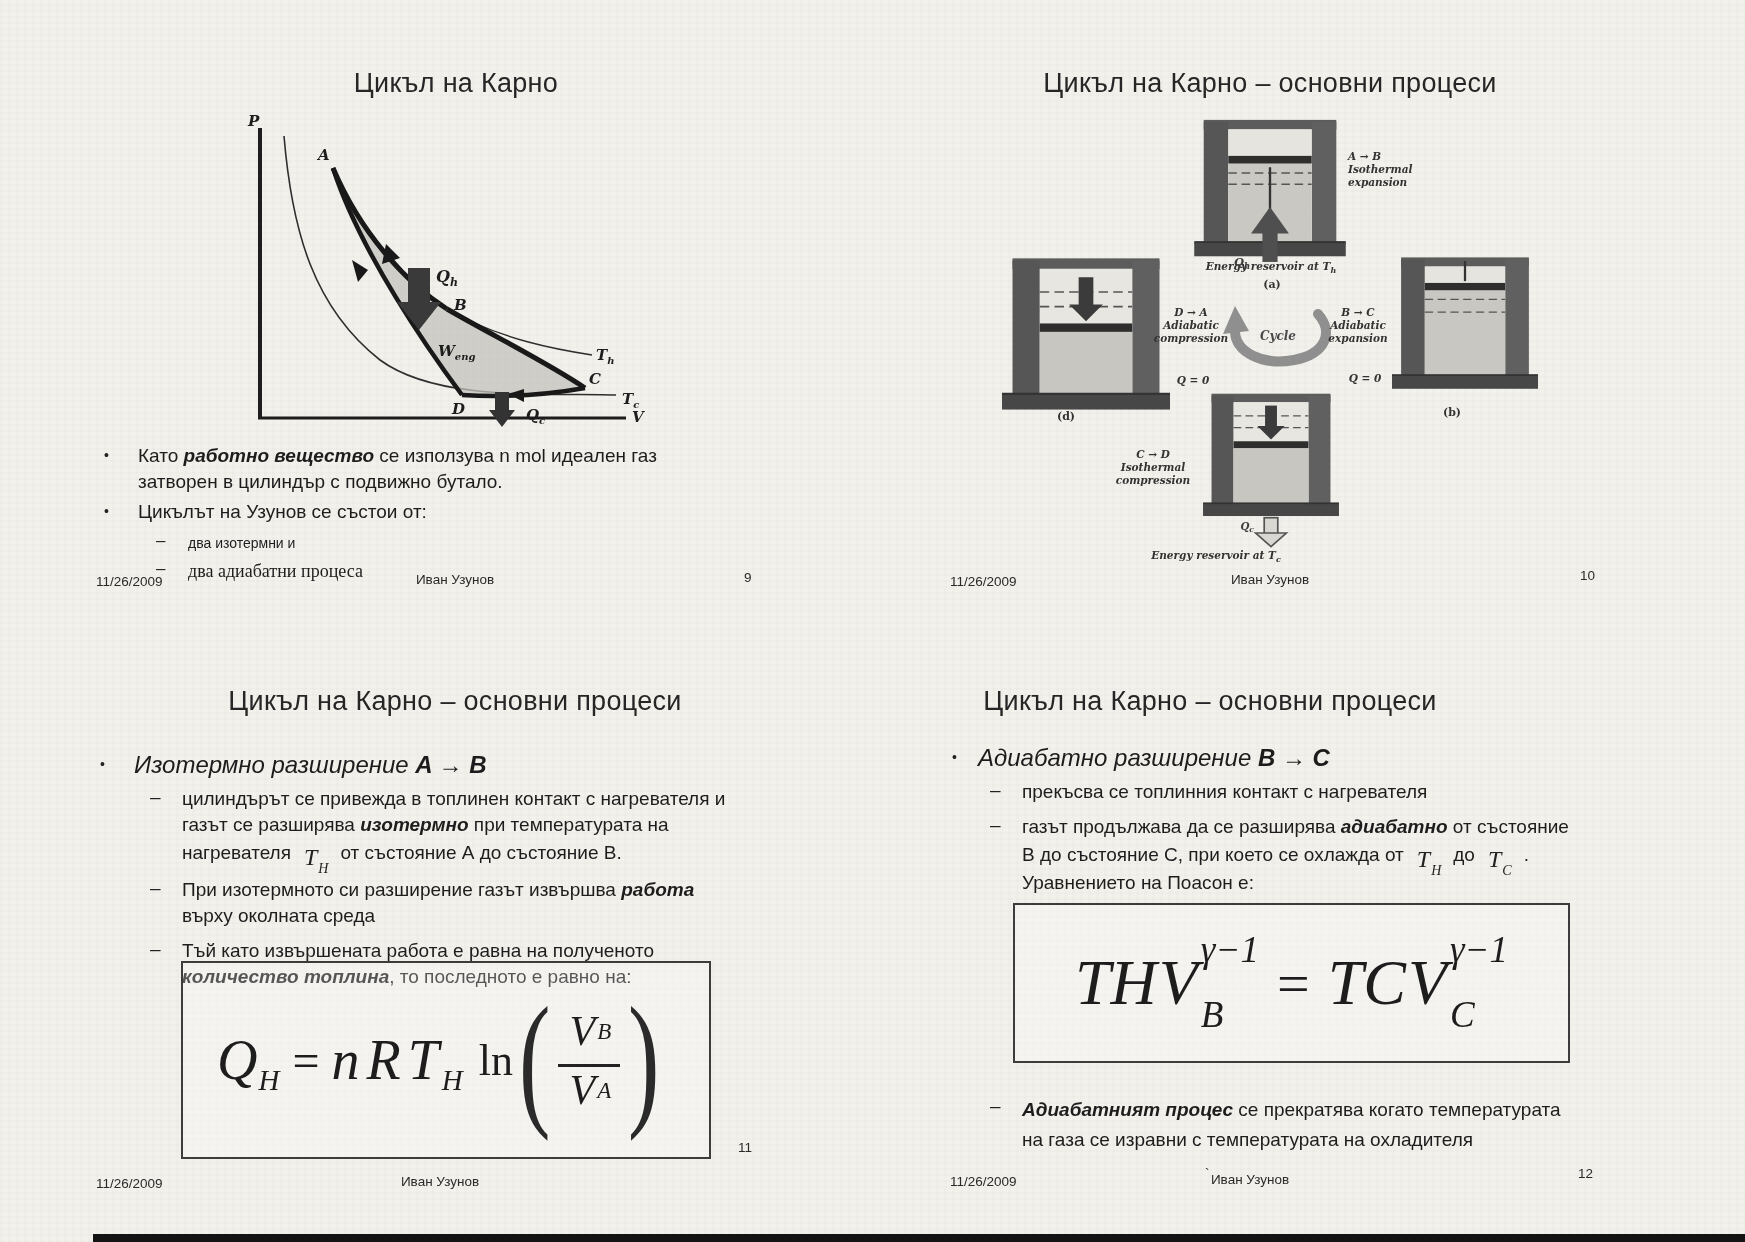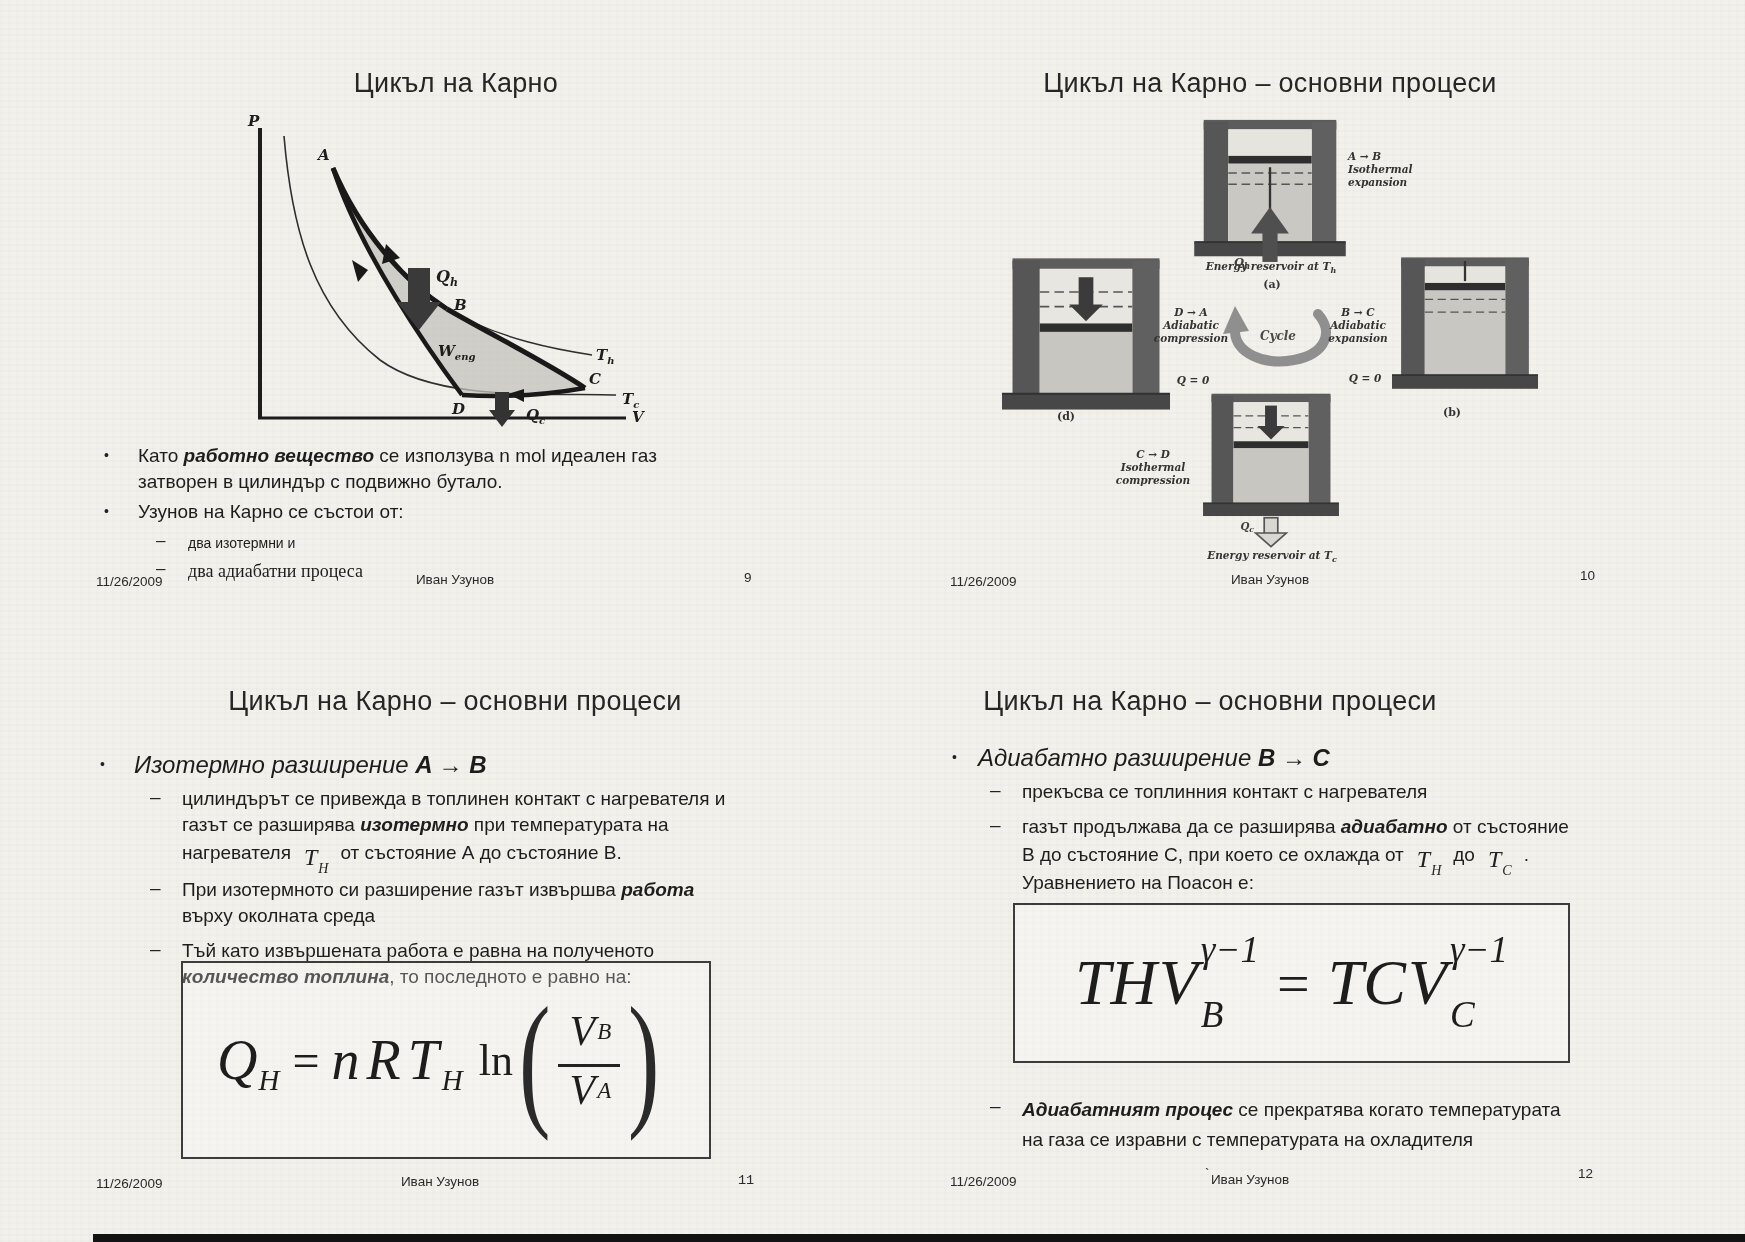--- a/index.html
+++ b/index.html
@@ -112,21 +112,21 @@
       </g>
     </svg>
 
     <div class="abs" style="left:104px;top:443px;width:650px;">
       <div class="row">
         <span class="mk">•</span>
         <span class="btxt" style="width:600px;"><span>Като </span><b><i>работно вещество</i></b><span> се използува n mol идеален газ затворен в цилиндър с подвижно бутало.</span></span>
       </div>
       <div class="row" style="margin-top:4px;">
         <span class="mk">•</span>
-        <span class="btxt">Узунов на Карно се състои от:</span>
+        <span class="btxt">Цикълът на Узунов се състои от:</span>
       </div>
       <div class="row" style="margin-left:52px;margin-top:6px;">
         <span class="dmk" style="font-size:17px;">–</span>
         <span class="btxt" style="font-size:14px;line-height:25px;">два изотермни и</span>
       </div>
       <div class="row" style="margin-left:52px;margin-top:3px;">
         <span class="dmk" style="font-size:17px;">–</span>
         <span class="btxt" style="font-size:18px;line-height:25px;font-family:Liberation Serif, serif;">два адиабатни процеса</span>
       </div>
     </div>
@@ -237,21 +237,21 @@
         <rect x="72" y="148" width="16" height="22"></rect>
         <polygon points="80,182 62,166 98,166"></polygon>
       </g>
       <text x="44" y="162" font-family="DejaVu Serif, serif" font-style="italic" font-weight="bold" font-size="12" fill="#3d3d3d"><tspan>Q</tspan><tspan dy="3" font-size="9">c</tspan></text>
     </svg>
     <div class="dlab" style="left:1110px;top:448px;width:86px;">
       <div>C → D</div>
       <div>Isothermal</div>
       <div>compression</div>
     </div>
-    <div class="dlab" style="left:1192px;top:549px;width:160px;"><span>Energy reservoir at </span><span>T</span><sub style="font-size:8px;">c</sub></div>
+    <div class="dlab" style="left:1136px;top:549px;width:160px;"><span>Energy reservoir at </span><span>T</span><sub style="font-size:8px;">c</sub></div>
 
     <div class="foot" style="left:950px;top:574px;">11/26/2009</div>
     <div class="foot foot-center" style="left:1185px;top:572px;width:170px;">Иван Узунов</div>
     <div class="foot" style="left:1580px;top:568px;">10</div>
   </section>
 
   <section>
     <h1 class="slide-title" style="left:155px;top:686px;width:600px;font-weight:normal;margin:0;">Цикъл на Карно – основни процеси</h1>
 
     <div class="abs" style="left:100px;top:752px;width:640px;">
@@ -290,21 +290,21 @@
         <span class="den">
             <span class="fv">V</span>
             <span class="fvs">A</span>
           </span>
       </span>
       <span class="bigp">)</span>
     </div>
 
     <div class="foot" style="left:96px;top:1176px;">11/26/2009</div>
     <div class="foot foot-center" style="left:355px;top:1174px;width:170px;">Иван Узунов</div>
-    <div class="foot" style="left:738px;top:1173px;font-family:Liberation Mono, monospace;">11</div>
+    <div class="foot" style="left:738px;top:1140px;">11</div>
   </section>
 
   <section>
     <h1 class="slide-title" style="left:910px;top:686px;width:600px;font-weight:normal;margin:0;">Цикъл на Карно – основни процеси</h1>
 
     <div class="abs" style="left:952px;top:745px;width:625px;">
       <div class="row">
         <span class="mk" style="flex:0 0 26px;">•</span>
         <span class="head-it"><span>Адиабатно разширение </span><b>B → C</b></span>
       </div>

